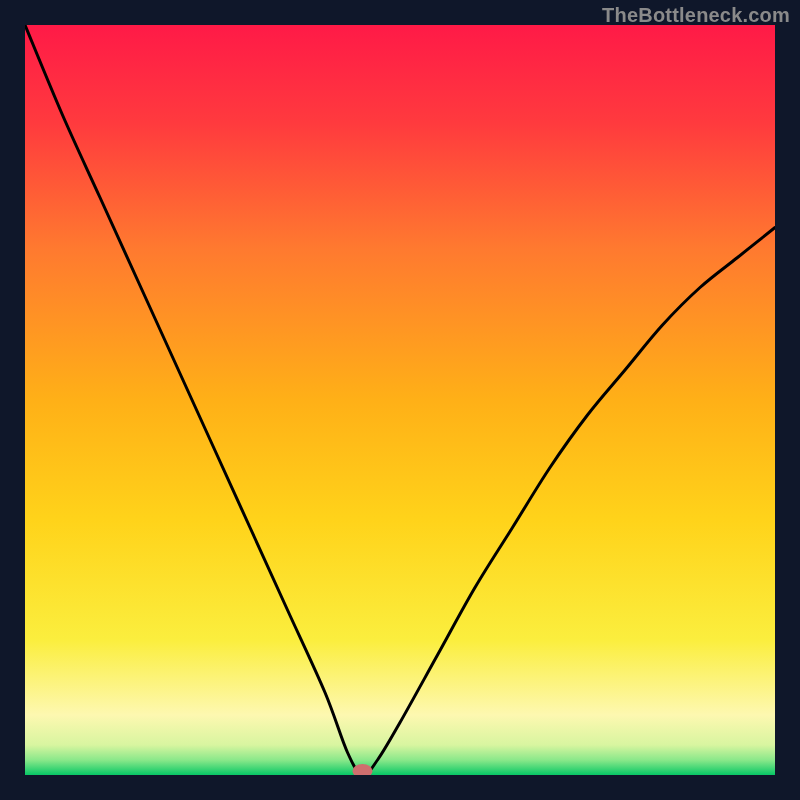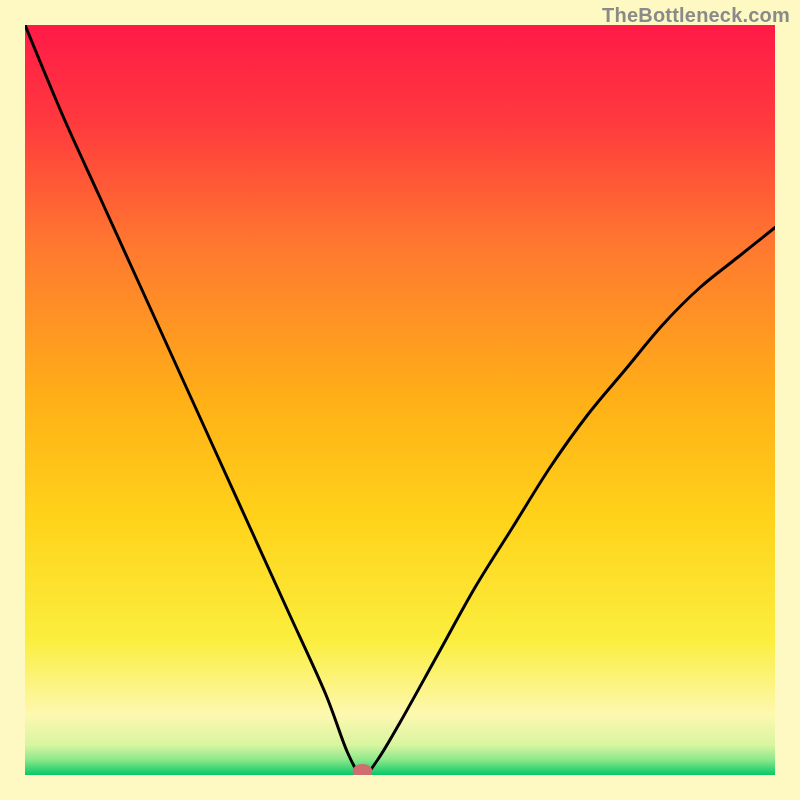--- a/index.html
+++ b/index.html
@@ -9,21 +9,21 @@
     height: 800px;
     background: #000;
     overflow: hidden;
   }
   .frame {
     position: absolute;
     left: 0;
     top: 0;
     width: 800px;
     height: 800px;
-    background: #fef9c3;
+    background: #0f172a;
   }
   .watermark {
     position: absolute;
     top: 4px;
     right: 10px;
     font-family: Arial, Helvetica, sans-serif;
     font-size: 20px;
     font-weight: 600;
     color: #8a8a8a;
     letter-spacing: 0.2px;

